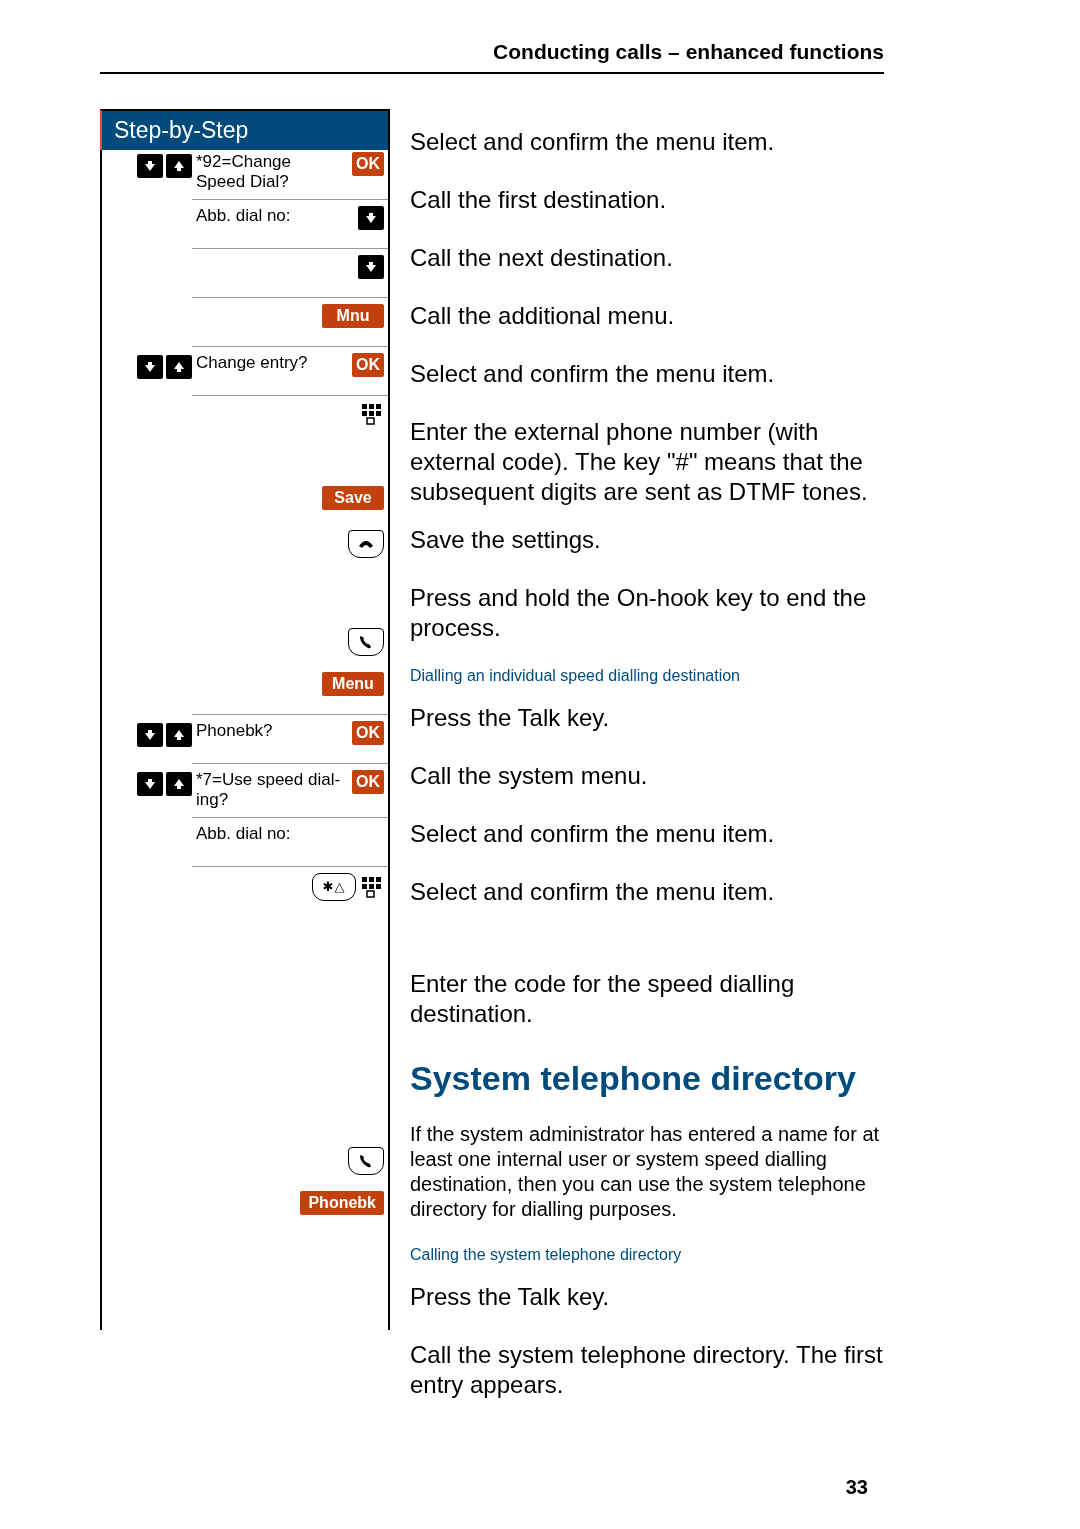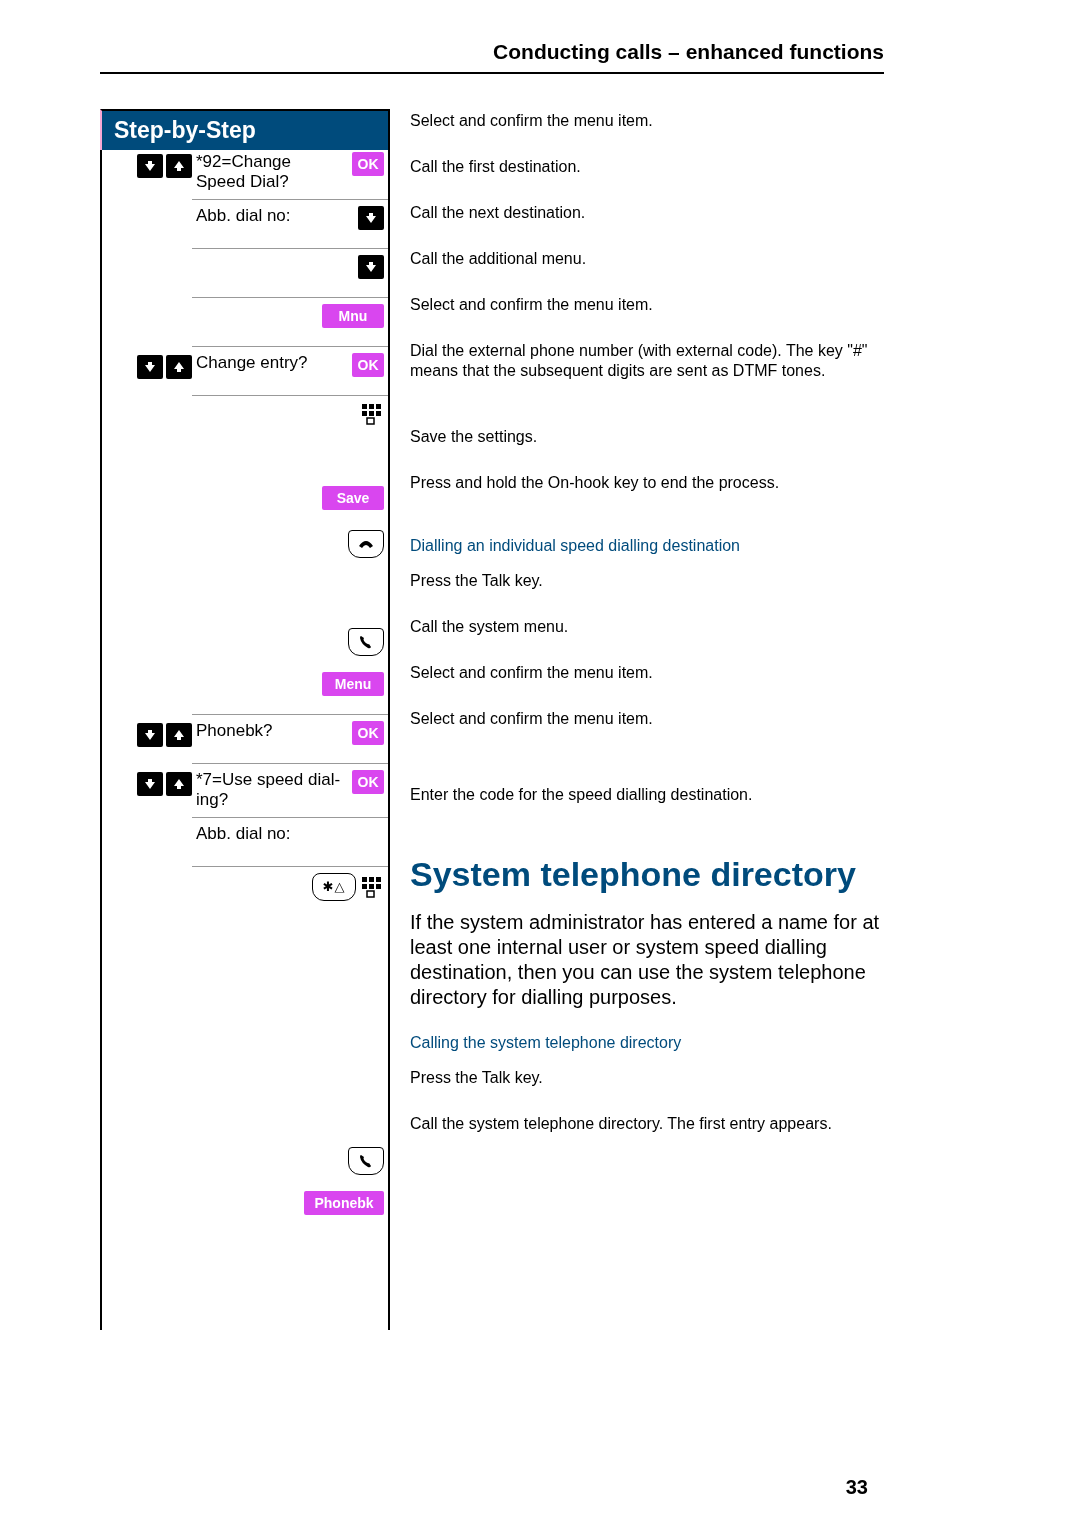--- a/index.html
+++ b/index.html
@@ -32,24 +32,24 @@
     width: 290px;
     flex-shrink: 0;
   }
   .col-right {
     flex: 1;
     padding-left: 20px;
   }
   .step-title {
     background: #004b7c;
     color: #fff;
-    font-weight: bold;
+    font-weight: normal;
     font-size: 23px;
     padding: 6px 12px;
-    border-left: 2px solid #f9a8d4;
+    border-left: 2px solid #ef4444;
     border-top: 2px solid #000;
     border-right: 2px solid #000;
   }
   .step-box {
     border-left: 2px solid #000;
     border-right: 2px solid #000;
     min-height: 1180px;
   }
   .row {
     display: flex;
@@ -84,25 +84,25 @@
     flex-shrink:0;
     display:flex;
     align-items:center;
     justify-content:flex-end;
     min-width:36px;
   }
   .key {
     display:inline-flex;
     align-items:center;
     justify-content:center;
-    background:#d946ef;
+    background:#c2410c;
     color:#fff;
     height:24px;
     min-width:24px;
-    font-size:14px;
+    font-size:16px;
     font-weight:bold;
     padding:0 4px;
     border-radius:2px;
   }
   .key.wide { min-width:50px; padding:0 6px; }
   .key.wider { min-width:64px; padding:0 8px; }
   .arrow-key {
     background:#000;
     color:#fff;
     width:26px;
@@ -136,40 +136,41 @@
     font-size:13px;
     padding:0 4px;
     letter-spacing:1px;
   }
   .keypad-icon {
     display:inline-block;
     width:24px;
     height:24px;
   }
   .instr {
-    font-size: 16px;
+    font-size: 24px;
     line-height: 1.25;
     margin-bottom: 4px;
     min-height: 40px;
     padding-top:2px;
+    margin-top:16px;
   }
   .instr.tall { min-height: 80px; }
   .sub-heading {
     color: #004b7c;
     font-weight: normal;
     font-size: 16px;
     margin-top: 24px;
     margin-bottom: 14px;
   }
   .main-heading {
     color: #004b7c;
     font-weight: bold;
     font-size: 34px;
     margin-top: 30px;
-    margin-bottom: 16px;
+    margin-bottom: 24px;
   }
   .para {
     font-size: 20px;
     line-height: 1.25;
     margin-bottom: 16px;
   }
   .page-num {
     position: absolute;
     bottom: 30px;
     right: 116px;
@@ -453,21 +454,21 @@
 
       </div>
     </div>
 
     <div class="col-right">
       <div class="instr">Select and confirm the menu item.</div>
       <div class="instr">Call the first destination.</div>
       <div class="instr">Call the next destination.</div>
       <div class="instr">Call the additional menu.</div>
       <div class="instr">Select and confirm the menu item.</div>
-      <div class="instr tall">Dial the external phone number (with external code). The key "#" means that the subsequent digits are sent as DTMF tones.</div>
+      <div class="instr tall">Enter the external phone number (with external code). The key "#" means that the subsequent digits are sent as DTMF tones.</div>
       <div class="instr">Save the settings.</div>
       <div class="instr">Press and hold the On-hook key to end the process.</div>
 
       <div class="sub-heading">Dialling an individual speed dialling destination</div>
 
       <div class="instr">Press the Talk key.</div>
       <div class="instr">Call the system menu.</div>
       <div class="instr">Select and confirm the menu item.</div>
       <div class="instr">Select and confirm the menu item.</div>
       <div class="spacer-30"></div>

